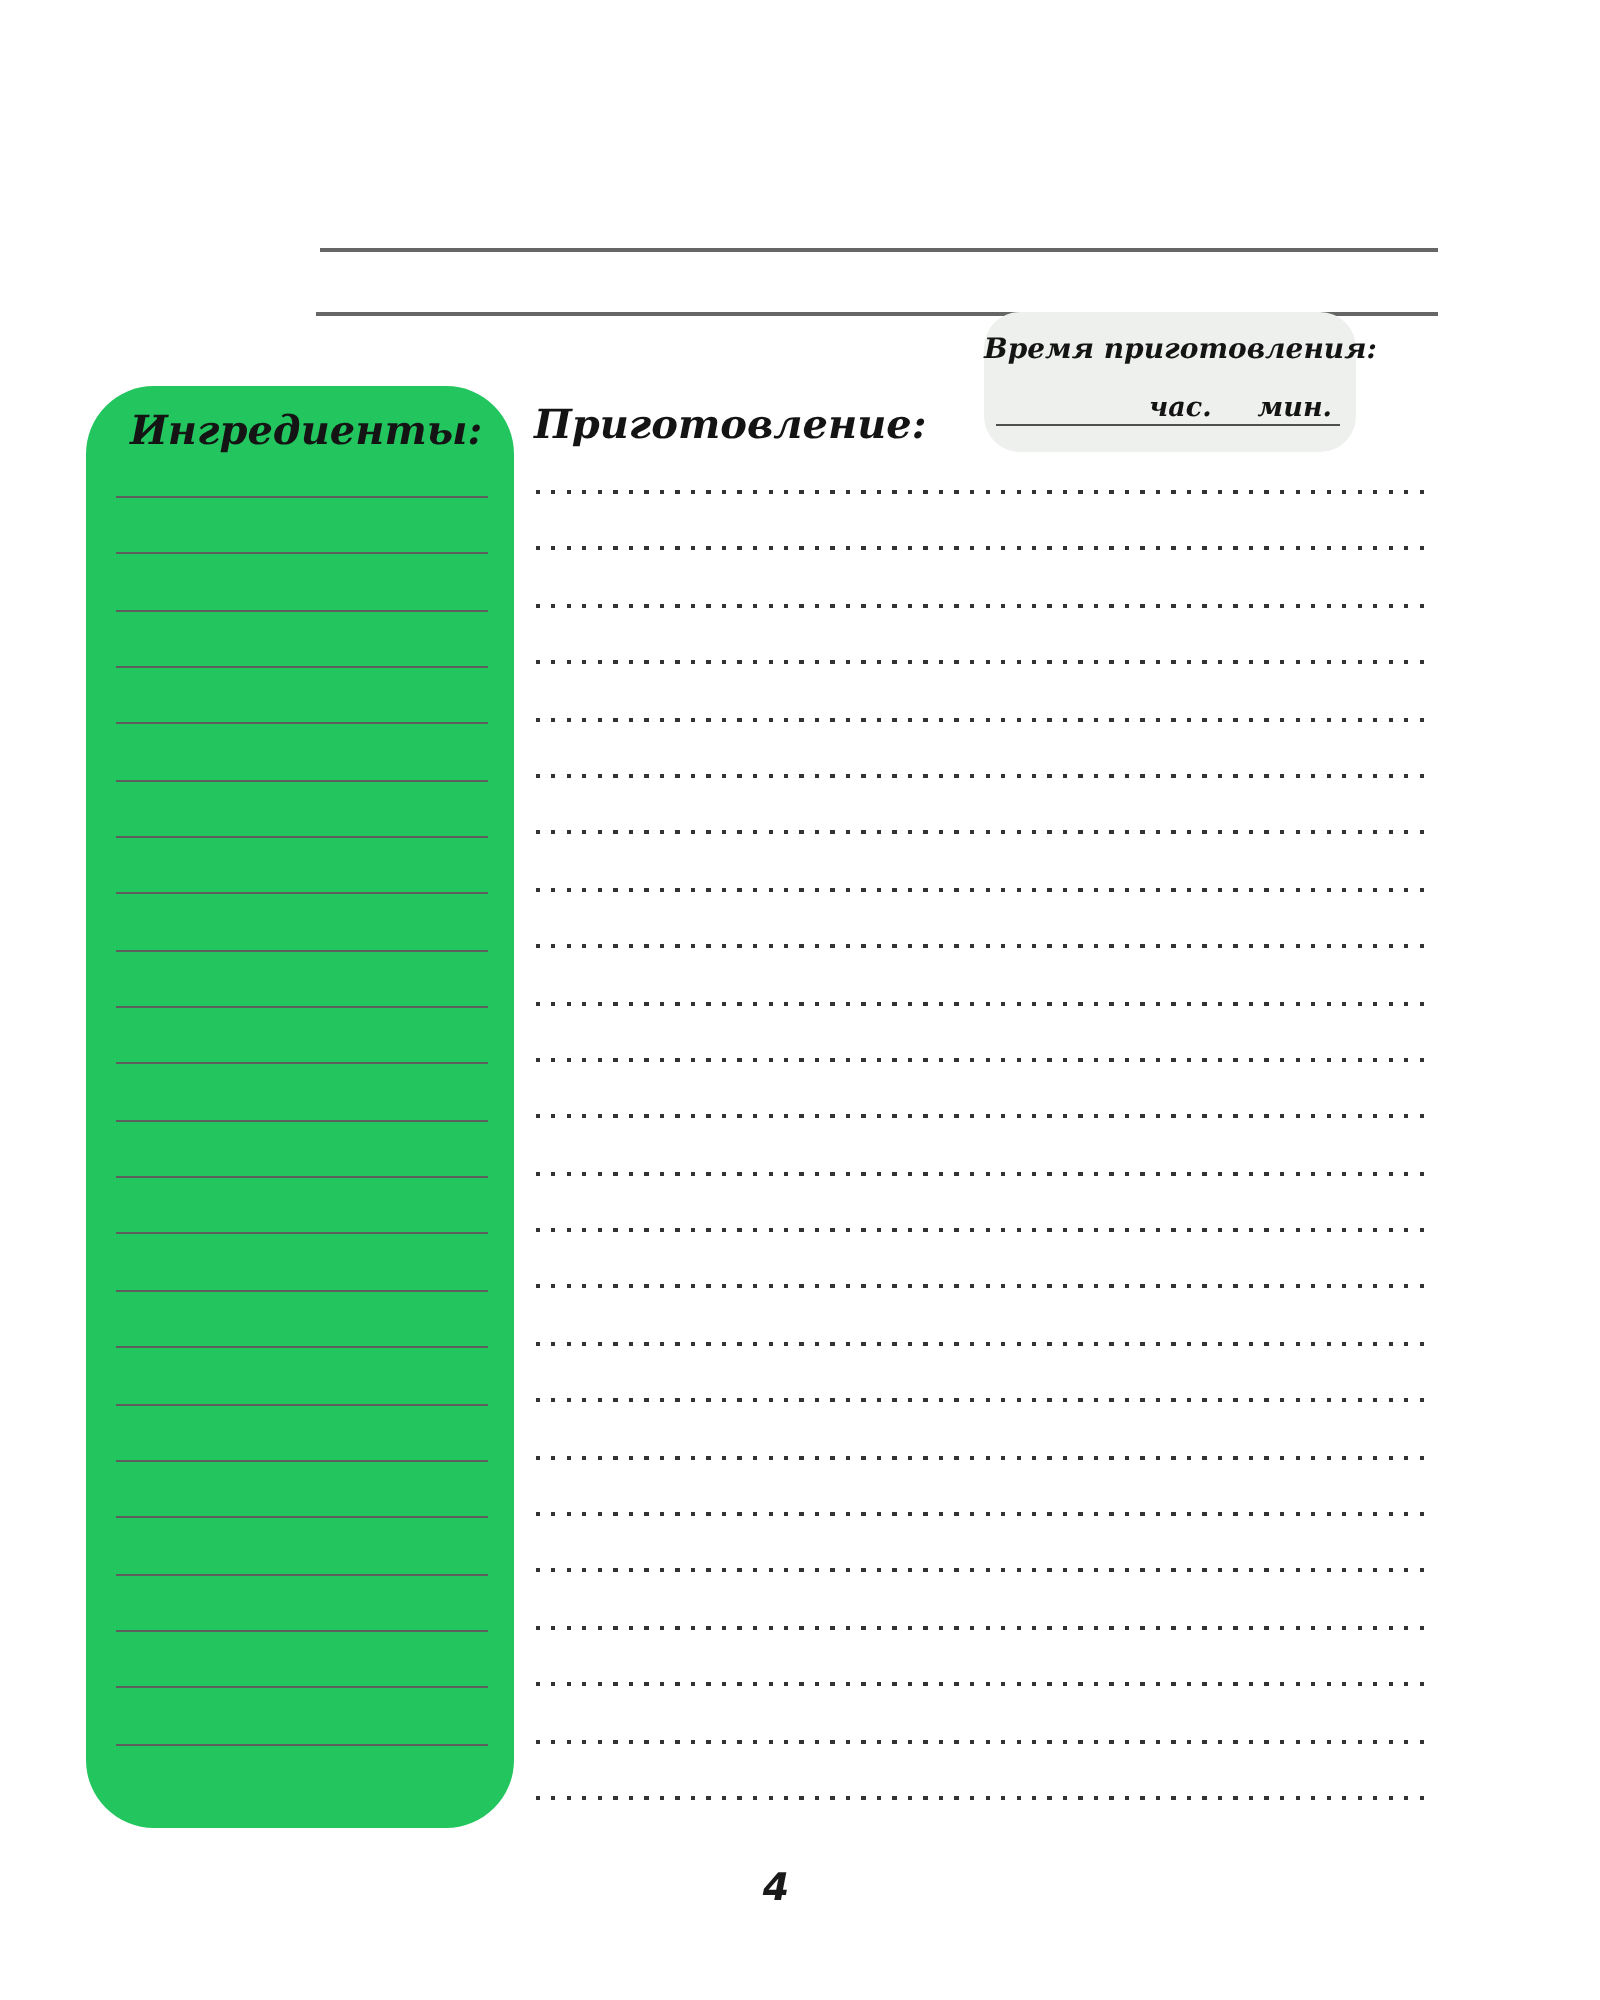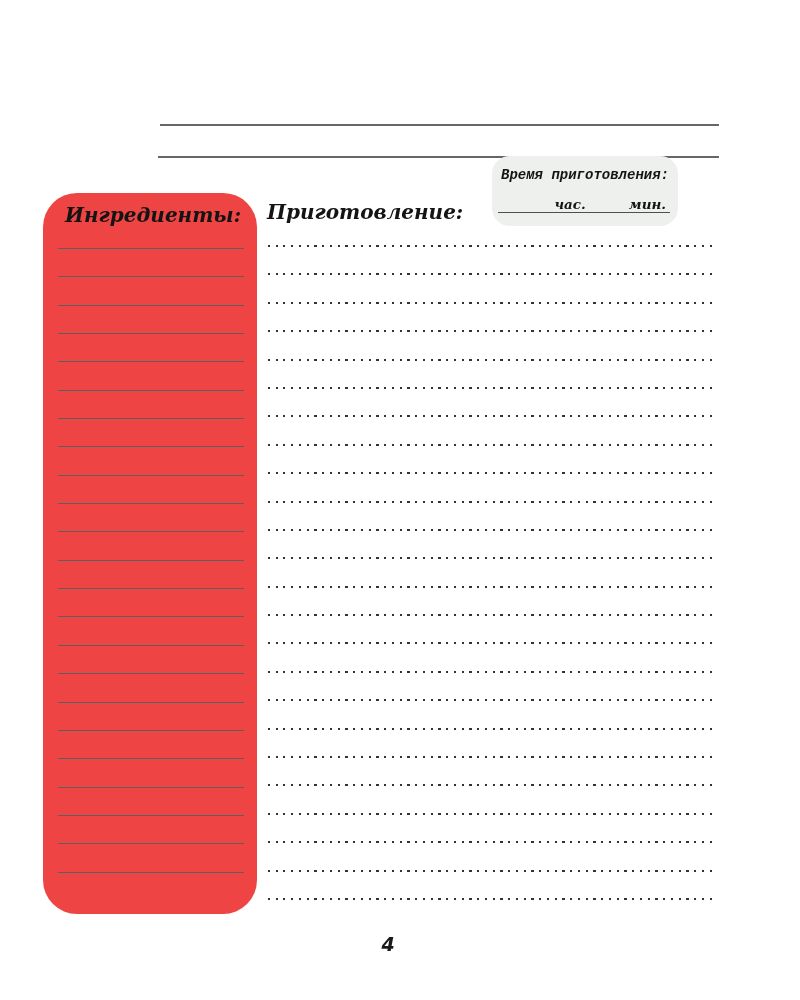--- a/index.html
+++ b/index.html
@@ -57,46 +57,45 @@
     border-radius: 18px;
     z-index: 2;
   }
   .time-box-label {
     position: absolute;
     left: 0;
     right: 0;
     top: 11px;
     text-align: center;
     font-size: 14px;
-    font-family: Liberation Mono, monospace;
   }
   .time-row {
     position: absolute;
     left: 6px;
     right: 8px;
     top: 32px;
     height: 25px;
     border-bottom: 1.5px solid #4f4f4f;
     display: flex;
     justify-content: flex-end;
     align-items: flex-end;
-    gap: 43px;
+    gap: 23px;
     padding-right: 4px;
     box-sizing: border-box;
     font-size: 13.5px;
   }
 
   
   .ingredients-panel {
     position: absolute;
     left: 43px;
     top: 193px;
     width: 214px;
     height: 721px;
-    background: #ef4444;
+    background: #22c55e;
     border-radius: 34px;
   }
   .ingredients-label {
     position: absolute;
     left: 22px;
     top: 10px;
     font-size: 20px;
   }
   .ingredient-lines {
     position: absolute;

